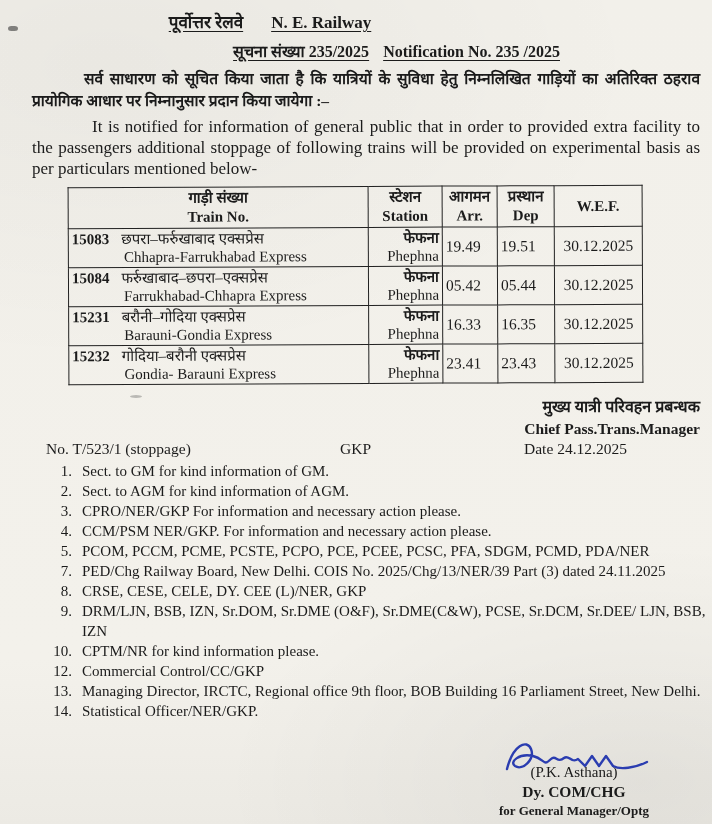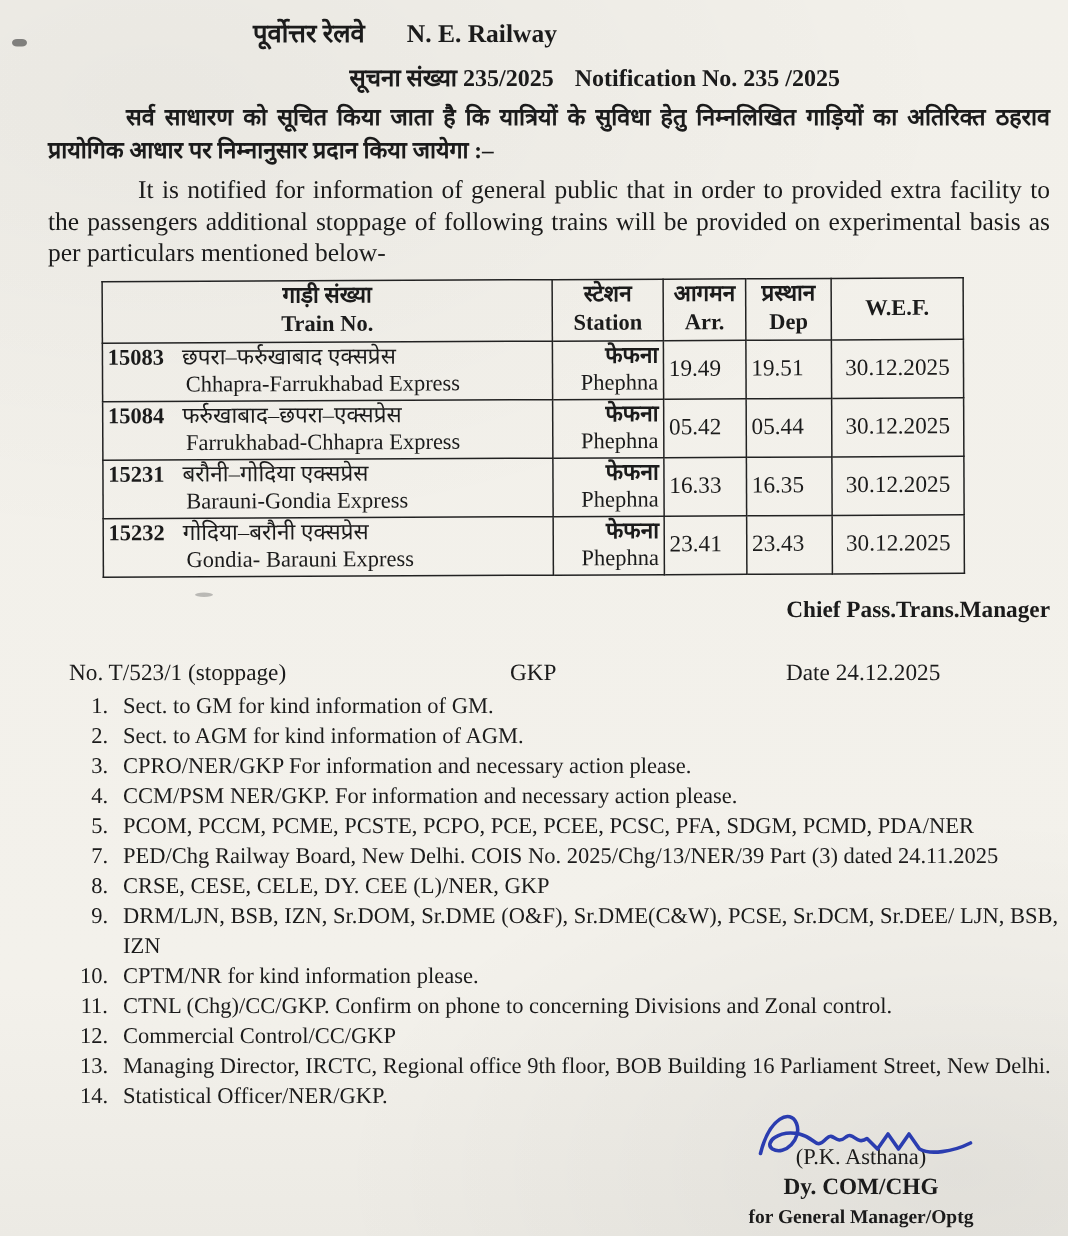--- a/index.html
+++ b/index.html
@@ -7,21 +7,21 @@
     position:relative;
     width:712px;height:824px;
     background:
       radial-gradient(900px 500px at 15% 8%, rgba(0,0,0,0.035), transparent 60%),
       radial-gradient(700px 400px at 90% 95%, rgba(0,0,0,0.05), transparent 60%),
       linear-gradient(180deg, #f2f0ea 0%, #f3f1eb 80%, #eceae4 100%);
     font-family:"Liberation Serif","DejaVu Serif",serif;
     color:#1b1b1b;
     overflow:hidden;
   }
-  .u{text-underline-offset:3px;margin-top:32px;}
+  .u{text-decoration:underline;text-underline-offset:3px;margin-top:32px;}
   .hdr1{position:absolute;top:10px;left:0;width:540px;text-align:center;font-size:17px;font-weight:bold;}
   .hdr1 .gap{display:inline-block;width:28px;}
   .hdr2{position:absolute;top:40px;left:0;width:560px;text-align:right;font-size:16px;font-weight:bold;}
   .hdr2 .gap{display:inline-block;width:14px;}
   .para{position:absolute;left:32px;width:668px;text-align:justify;margin:0;}
   .para-hi{top:68px;font-size:15.5px;line-height:22px;text-indent:52px;font-weight:bold;}
   .para-en{top:116px;font-size:17px;line-height:21px;text-indent:60px;}
   .stop-table{
     position:absolute;left:68px;top:186px;
     border-collapse:collapse;
@@ -165,20 +165,21 @@
         <span>Phephna</span>
       </td>
       <td class="cell-time">23.41</td>
       <td class="cell-time">23.43</td>
       <td class="cell-wef">30.12.2025</td>
     </tr>
   </tbody>
     </table>
 
   <div class="signatory">
+    <div class="hi">मुख्य यात्री परिवहन प्रबन्धक</div>
     <div class="en">Chief Pass.Trans.Manager</div>
   </div>
 
   <div class="refline">
     <span class="no">No. T/523/1 (stoppage)</span>
     <span class="gkp">GKP</span>
     <span class="date">Date 24.12.2025</span>
   </div>
 
   <div class="dist">
@@ -210,24 +211,20 @@
         <span class="num">8.</span>
         <span class="txt">CRSE, CESE, CELE, DY. CEE (L)/NER, GKP</span>
       </div>
     <div class="item">
         <span class="num">9.</span>
         <span class="txt">DRM/LJN, BSB, IZN, Sr.DOM, Sr.DME (O&amp;F), Sr.DME(C&amp;W), PCSE, Sr.DCM, Sr.DEE/ LJN, BSB, IZN</span>
       </div>
     <div class="item">
         <span class="num">10.</span>
         <span class="txt">CPTM/NR  for kind information please.</span>
-      </div>
-    <div class="item">
-        <span class="num">11.</span>
-        <span class="txt">CTNL (Chg)/CC/GKP. Confirm on phone to concerning Divisions and Zonal control.</span>
       </div>
     <div class="item">
         <span class="num">12.</span>
         <span class="txt">Commercial Control/CC/GKP</span>
       </div>
     <div class="item">
         <span class="num">13.</span>
         <span class="txt">Managing Director, IRCTC, Regional office 9th floor, BOB Building 16 Parliament Street, New Delhi.</span>
       </div>
     <div class="item">

